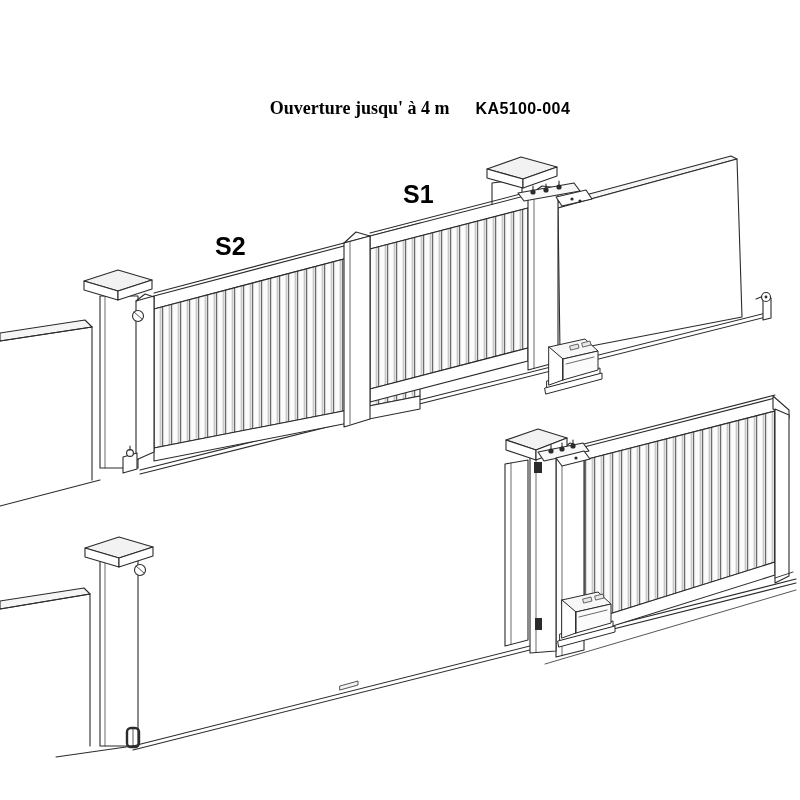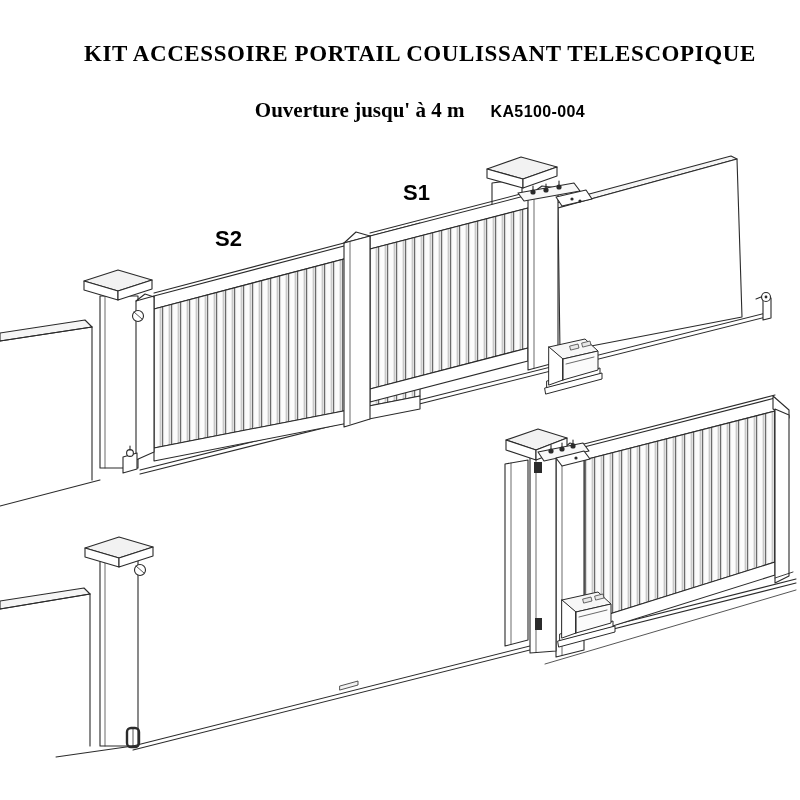--- a/index.html
+++ b/index.html
@@ -2,34 +2,33 @@
 <html><head>
 <meta charset="utf-8">
 <style>
   html,body{margin:0;padding:0;background:#ffffff;}
   .page{position:relative;width:800px;height:800px;background:#ffffff;overflow:hidden;
         font-family:"Liberation Serif", serif;color:#000;}
   .drawing{position:absolute;left:0;top:0;width:800px;height:800px;}
   .title{position:absolute;left:50px;right:10px;top:41px;text-align:center;
          font-family:"Liberation Serif", serif;font-weight:bold;font-size:23px;letter-spacing:0.6px;}
   .subtitle{position:absolute;left:50px;right:10px;top:98px;text-align:center;}
-  .subtitle .opening{font-family:"Liberation Serif", serif;font-weight:bold;font-size:21px;}
+  .subtitle .opening{font-family:"Liberation Serif", serif;font-weight:bold;font-size:18px;}
   .subtitle .code{font-family:"Liberation Sans", sans-serif;font-weight:bold;font-size:16px;
                   margin-left:26px;letter-spacing:0.4px;}
   .leaf-label{position:absolute;font-family:"Liberation Sans", sans-serif;
-              font-weight:bold;font-size:22px;}
+              font-weight:bold;font-size:25px;}
   .label-s1{left:403px;top:180px;}
-  .label-s2{left:215px;top:226px;}
+  .label-s2{left:215px;top:232px;}
 </style>
 </head>
 <body>
 
 <div class="page">
 
-  <div class="title">KIT ACCESSOIRE PORTAIL COULISSANT TELESCOPIQUE</div>
 
   <div class="subtitle">
     <span class="opening">Ouverture jusqu' à 4 m</span><span class="code">KA5100-004</span>
   </div>
 
   <svg class="drawing" viewBox="0 0 800 800" xmlns="http://www.w3.org/2000/svg">
     <defs>
       <pattern id="slats" width="9" height="10" patternUnits="userSpaceOnUse">
         <rect width="9" height="10" fill="#e8e8e8"></rect>
         <rect x="0" width="0.9" height="10" fill="#4f4f4f"></rect>

